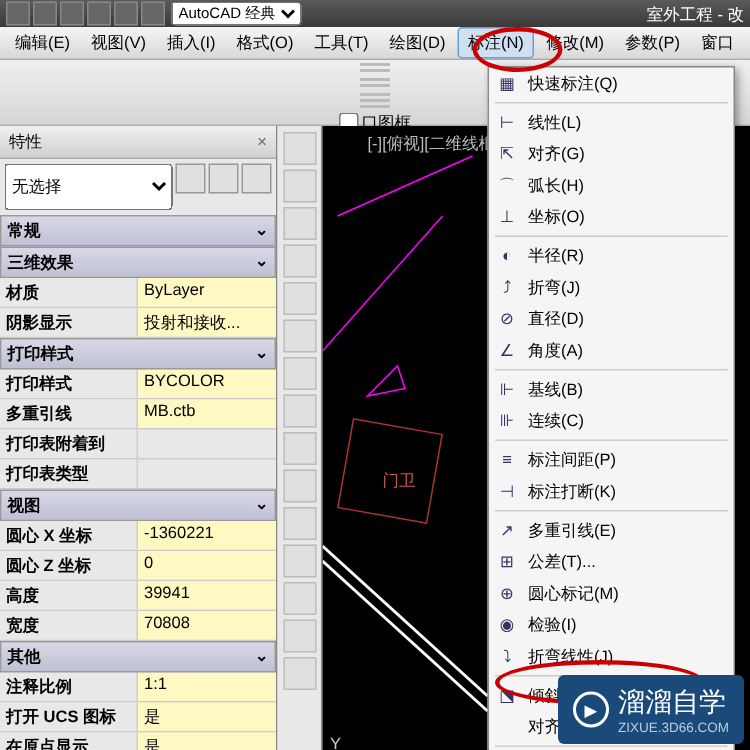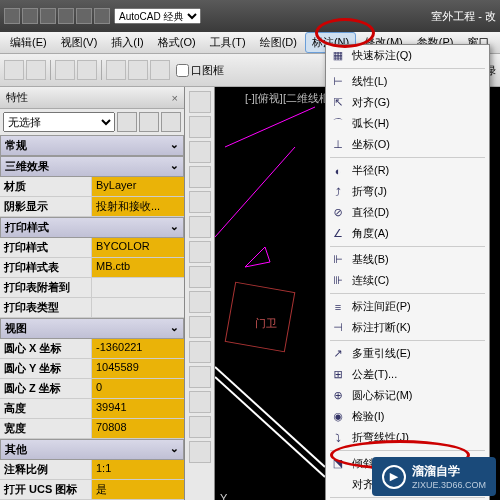--- a/index.html
+++ b/index.html
@@ -1,55 +1,55 @@
 <!DOCTYPE html>
 <html><head>
 <meta charset="utf-8">
 <style>
 * { margin: 0; padding: 0; box-sizing: border-box; font-family: "Microsoft YaHei", SimSun, sans-serif; font-size: 11px; }
 body { background: #e8e8e8; width: 500px; height: 500px; overflow: hidden; position: relative; }
-.titlebar { background: linear-gradient(#5a5a5a,#3a3a3a); color: #fff; height: 32px; display: flex; align-items: center; padding: 0 4px; gap: 4px; }
+.titlebar { background: linear-gradient(#5a5a5a,#3a3a3a); color: #fff; height: 18px; display: flex; align-items: center; padding: 0 4px; gap: 4px; }
 .titlebar .qat { display: flex; gap: 2px; }
 .qat-btn { width: 16px; height: 16px; background: #666; border: 1px solid #888; }
 .titlebar select { font-size: 10px; height: 16px; }
 .titlebar .title { margin-left: auto; font-size: 11px; }
 .menubar { background: linear-gradient(#f5f5f5,#d8d8d8); height: 22px; display: flex; align-items: center; padding: 0 4px; gap: 2px; border-bottom: 1px solid #aaa; }
 .menubar .mitem { padding: 2px 6px; cursor: pointer; }
 .menubar .mitem.active { background: #d0e0f0; border: 1px solid #6a9ed8; border-radius: 3px; }
-.toolbar1 { background: linear-gradient(#f0f0f0,#d5d5d5); height: 33px; display: flex; align-items: center; padding: 2px 4px; gap: 2px; border-bottom: 1px solid #aaa; }
+.toolbar1 { background: linear-gradient(#f0f0f0,#d5d5d5); height: 44px; display: flex; align-items: center; padding: 2px 4px; gap: 2px; border-bottom: 1px solid #aaa; flex-direction: column; }
 .tb-btn { width: 20px; height: 20px; background: #e0e0e0; border: 1px solid #bbb; display: flex; align-items: center; justify-content: center; }
 .tb-sep { width: 1px; height: 20px; background: #aaa; margin: 0 2px; }
 .tb-check { display: flex; align-items: center; gap: 2px; padding: 0 4px; }
 .color-sw { width: 14px; height: 14px; background: #0f0; border: 1px solid #333; }
 .workarea { display: flex; height: 428px; position: relative; }
 .props-panel { width: 185px; background: #e8e8e8; border-right: 1px solid #888; display: flex; flex-direction: column; justify-content: flex-end; }
 .props-title { background: linear-gradient(#f0f0f0,#d0d0d0); padding: 3px 6px; border-bottom: 1px solid #aaa; display: flex; align-items: center; }
 .props-title .x { margin-left: auto; color: #666; }
 .props-sel { padding: 3px; display: flex; gap: 2px; }
-.props-sel select { flex: 1; height: 20px; font-size: 11px; }
+.props-sel select { flex: 1; height: 31px; font-size: 11px; }
 .sq-btn { width: 20px; height: 20px; background: #e0e0e0; border: 1px solid #999; }
 .cat-header { background: linear-gradient(#d8d8e8,#c0c0d5); padding: 2px 4px; border: 1px solid #999; font-weight: bold; position: relative; }
 .cat-header .chev { position: absolute; right: 4px; }
 .prop-row { display: flex; border-bottom: 1px solid #ccc; }
 .prop-row .k { width: 92px; padding: 2px 4px; background: #e8e8e8; border-right: 1px solid #ccc; font-weight: bold; }
-.prop-row .v { flex: 1; padding: 2px 4px; background: #eab308; }
+.prop-row .v { flex: 1; padding: 2px 4px; background: #fef9c3; }
 .vtoolbar { width: 30px; background: #e8e8e8; border-right: 1px solid #888; display: flex; flex-direction: column; align-items: center; padding-top: 4px; gap: 3px; }
 .vtb-btn { width: 22px; height: 22px; background: #e0e0e0; border: 1px solid #bbb; }
 .canvas { flex: 1; background: #000; position: relative; overflow: hidden; }
 .canvas-label { position: absolute; top: 4px; left: 30px; color: #bbb; font-size: 11px; }
 .dropdown { position: absolute; top: 44px; left: 325px; width: 165px; background: #f5f5f5; border: 1px solid #888; box-shadow: 2px 2px 6px rgba(0,0,0,0.4); z-index: 100; }
 .dd-item { display: flex; align-items: center; padding: 3px 6px 3px 26px; position: relative; cursor: pointer; }
 .dd-item .ic { position: absolute; left: 4px; width: 16px; height: 16px; display: flex; align-items: center; justify-content: center; color: #336; }
 .dd-item .arr { margin-left: auto; color: #666; }
 .dd-sep { height: 1px; background: #ccc; margin: 2px 4px; }
 .annot1 { position: absolute; top: 18px; left: 315px; width: 60px; height: 30px; border: 3px solid #c00; border-radius: 50%; z-index: 200; pointer-events: none; }
 .annot2 { position: absolute; top: 440px; left: 330px; width: 140px; height: 30px; border: 3px solid #c00; border-radius: 50%; z-index: 200; pointer-events: none; }
 .watermark { position: absolute; bottom: 4px; right: 4px; background: #1a4a7a; color: #fff; padding: 6px 10px; display: flex; align-items: center; gap: 6px; border-radius: 4px; z-index: 300; }
 .watermark .play { width: 24px; height: 24px; border: 2px solid #fff; border-radius: 50%; display: flex; align-items: center; justify-content: center; }
-.watermark .big { font-size: 12px; font-weight: bold; }
+.watermark .big { font-size: 18px; font-weight: normal; }
 .watermark .sm { font-size: 9px; color: #bcd; }
 svg.cad { position: absolute; top:0; left:0; width:100%; height:100%; }
 </style>
 </head>
 <body>
 
 <div class="titlebar">
   <div class="qat">
     <div class="qat-btn"></div>
     <div class="qat-btn"></div>
@@ -121,37 +121,33 @@
         <div class="prop-row">
           <div class="k">阴影显示</div>
           <div class="v">投射和接收...</div>
         </div>
         <div class="cat-header">打印样式<span class="chev">⌄</span></div>
         <div class="prop-row">
           <div class="k">打印样式</div>
           <div class="v">BYCOLOR</div>
         </div>
         <div class="prop-row">
-          <div class="k">打印样式表</div>
+          <div class="k">多重引线</div>
           <div class="v">MB.ctb</div>
         </div>
         <div class="prop-row">
           <div class="k">打印表附着到</div>
         </div>
         <div class="prop-row">
           <div class="k">打印表类型</div>
         </div>
         <div class="cat-header">视图<span class="chev">⌄</span></div>
         <div class="prop-row">
           <div class="k">圆心 X 坐标</div>
           <div class="v">-1360221</div>
-        </div>
-        <div class="prop-row">
-          <div class="k">圆心 Y 坐标</div>
-          <div class="v">1045589</div>
         </div>
         <div class="prop-row">
           <div class="k">圆心 Z 坐标</div>
           <div class="v">0</div>
         </div>
         <div class="prop-row">
           <div class="k">高度</div>
           <div class="v">39941</div>
         </div>
         <div class="prop-row">

